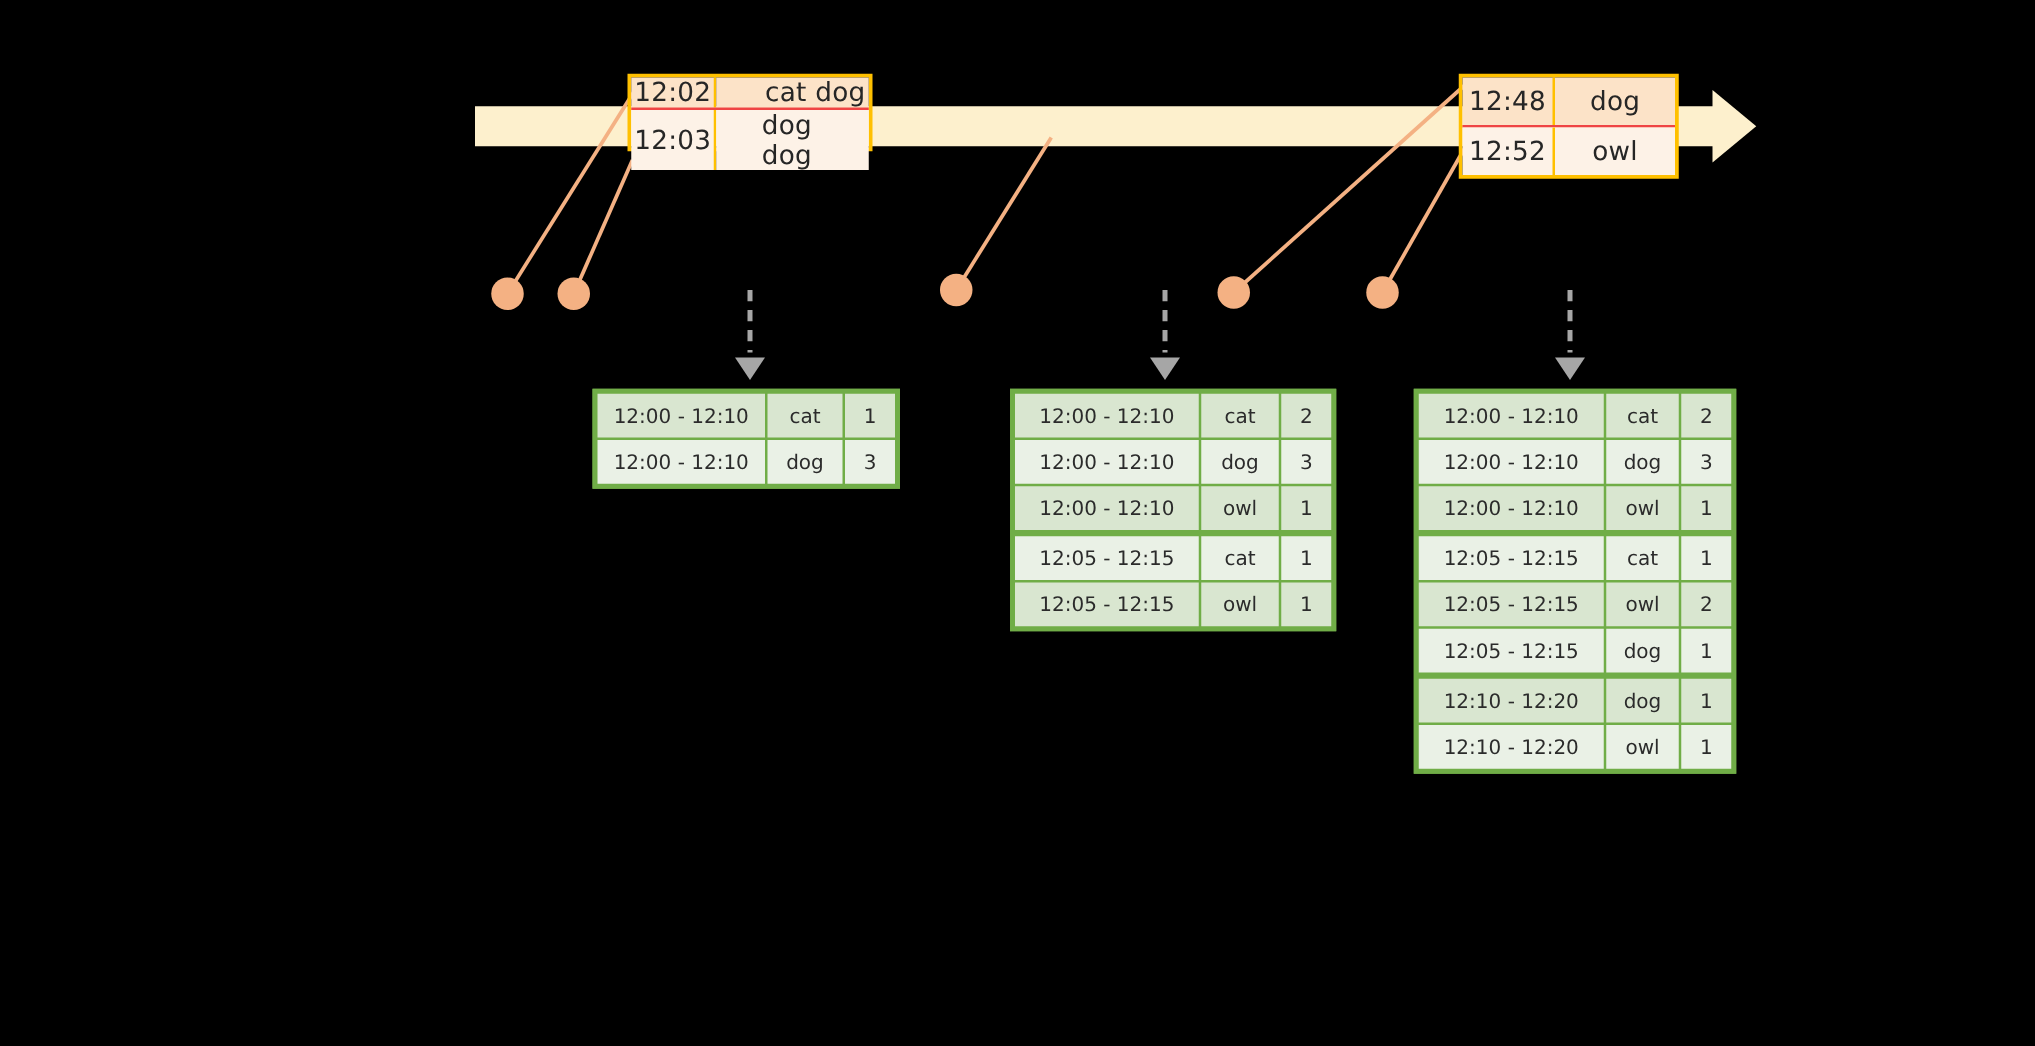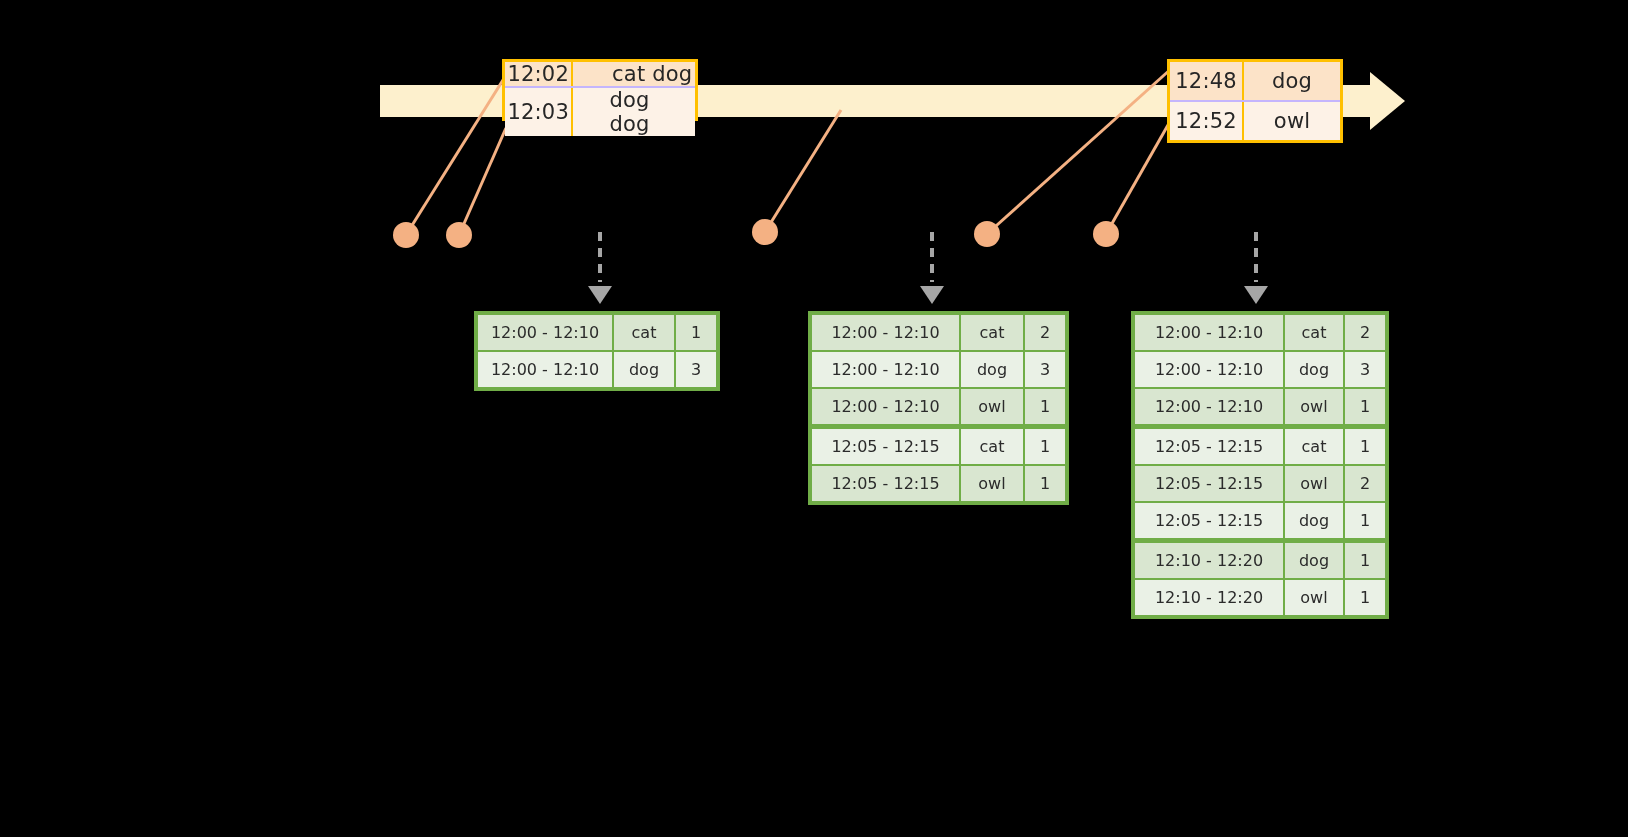--- a/index.html
+++ b/index.html
@@ -19,21 +19,21 @@
     border-top:29px solid transparent;border-bottom:29px solid transparent;
     border-left:35px solid #fdf0cd;
   }
 
   
   .evt{
     position:absolute;border:3px solid #ffc000;box-sizing:border-box;
     display:flex;flex-direction:column;
   }
   .evt-row{display:flex;flex:1 1 auto;}
-  .evt-row + .evt-row{border-top:2px solid #c4b5fd;}
+  .evt-row + .evt-row{border-top:2px solid #ef4444;}
   .evt-row.shade  .cell{background:#fce3c8;}
   .evt-row.plain  .cell{background:#fdf2e7;}
   .evt .cell{
     display:flex;align-items:center;justify-content:center;
     font-size:21px;color:#262626;letter-spacing:.2px;
   }
   .evt .cell.time{border-right:2px solid #ffc000;}
 
   #evt-a{left:502px;top:59px;width:196px;height:62px;}
   #evt-a .cell.time{width:83px;} #evt-a .cell.val{width:107px;padding-left:36px;}

